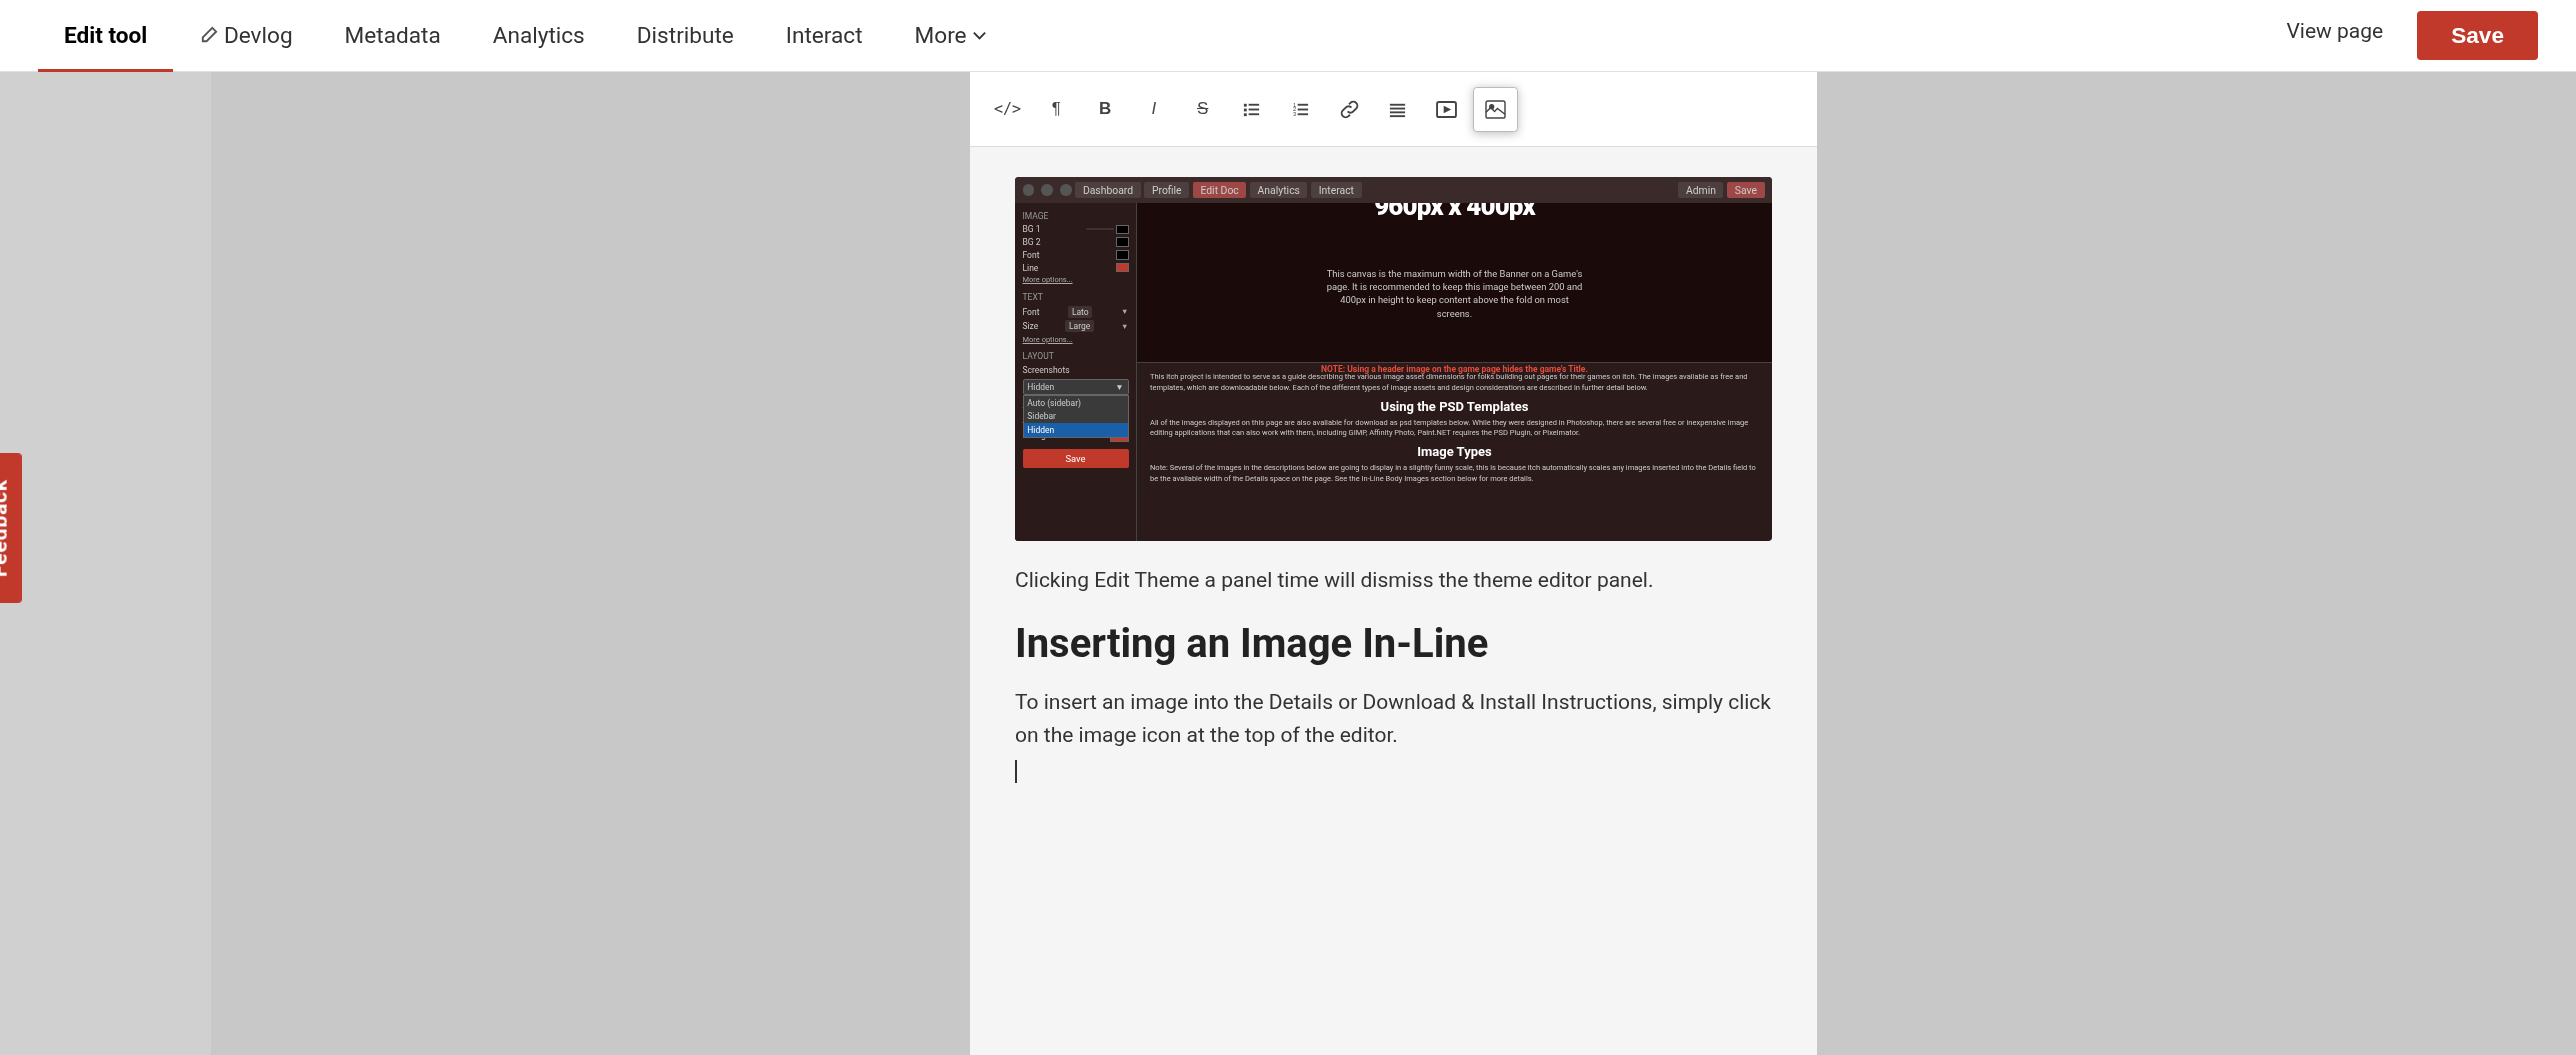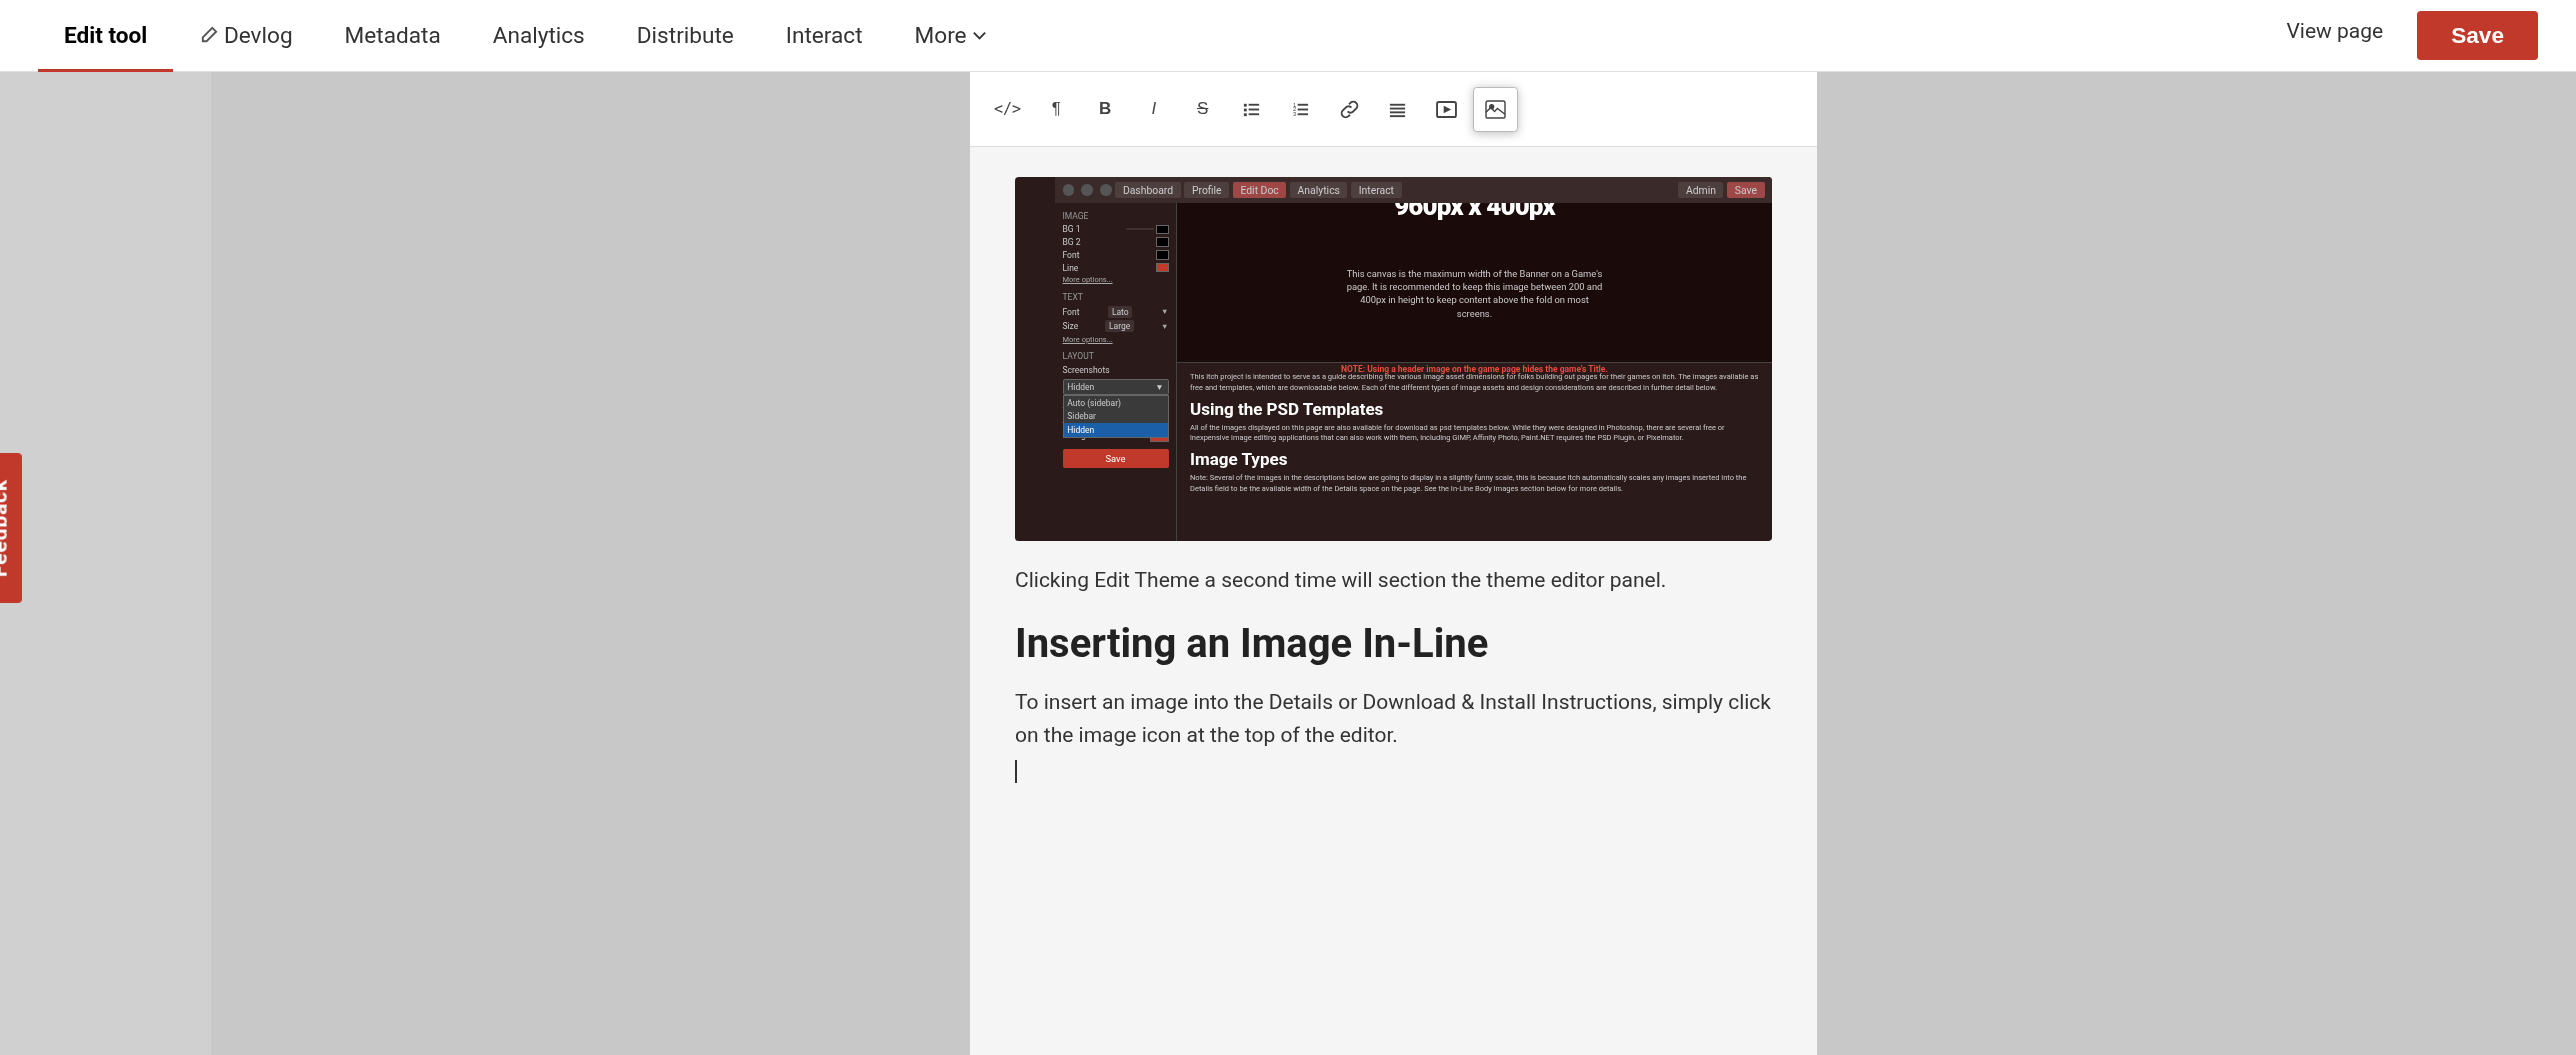--- a/index.html
+++ b/index.html
@@ -175,21 +175,20 @@
     }
 
     
     .screenshot-mockup {
       width: 100%;
       background: #2a1a1a;
       border-radius: 3.8px;
       overflow: hidden;
       margin-bottom: 22.6px;
       position: relative;
-      padding-left: 40px;
     }
 
     
     .screenshot-topbar {
       background: #3a2a2a;
       height: 26px;
       display: flex;
       align-items: center;
       padding: 0 7.5px;
       gap: 3.8px;
@@ -429,24 +428,25 @@
     }
 
     .content-paragraph {
       font-size: 7.5px;
       color: #ccc;
       line-height: 1.4;
       margin-bottom: 5.6px;
     }
 
     .content-heading {
-      font-size: 17px;
+      font-size: 13px;
       font-weight: bold;
       color: #fff;
       margin-bottom: 3.8px;
+      text-align: center;
     }
 
     
     .editor-text {
       font-size: 21px;
       color: #333;
       line-height: 1.6;
       margin-bottom: 22.6px;
     }
 
@@ -699,21 +699,21 @@
               <p class="content-paragraph">This itch project is intended to serve as a guide describing the various image asset dimensions for folks building out pages for their games on itch. The images available as free and templates, which are downloadable below. Each of the different types of image assets and design considerations are described in further detail below.</p>
               <h3 class="content-heading">Using the PSD Templates</h3>
               <p class="content-paragraph">All of the images displayed on this page are also available for download as psd templates below. While they were designed in Photoshop, there are several free or inexpensive image editing applications that can also work with them, including GIMP, Affinity Photo, Paint.NET requires the PSD Plugin, or Pixelmator.</p>
               <h3 class="content-heading">Image Types</h3>
               <p class="content-paragraph">Note: Several of the images in the descriptions below are going to display in a slightly funny scale, this is because itch automatically scales any images inserted into the Details field to be the available width of the Details space on the page. See the In-Line Body Images section below for more details.</p>
             </div>
           </div>
         </div>
       </div>
 
-      <p class="editor-text">Clicking Edit Theme a second time will section the theme editor panel.</p>
+      <p class="editor-text">Clicking Edit Theme a panel time will dismiss the theme editor panel.</p>
 
       <h2 class="editor-heading">Inserting an Image In-Line</h2>
 
       <p class="editor-paragraph">To insert an image into the Details or Download &amp; Install Instructions, simply click on the image icon at the top of the editor.</p>
 
       <div style="margin-top:7.5px;">
         <span class="cursor-line"></span>
       </div>
     </div>
   </div>

